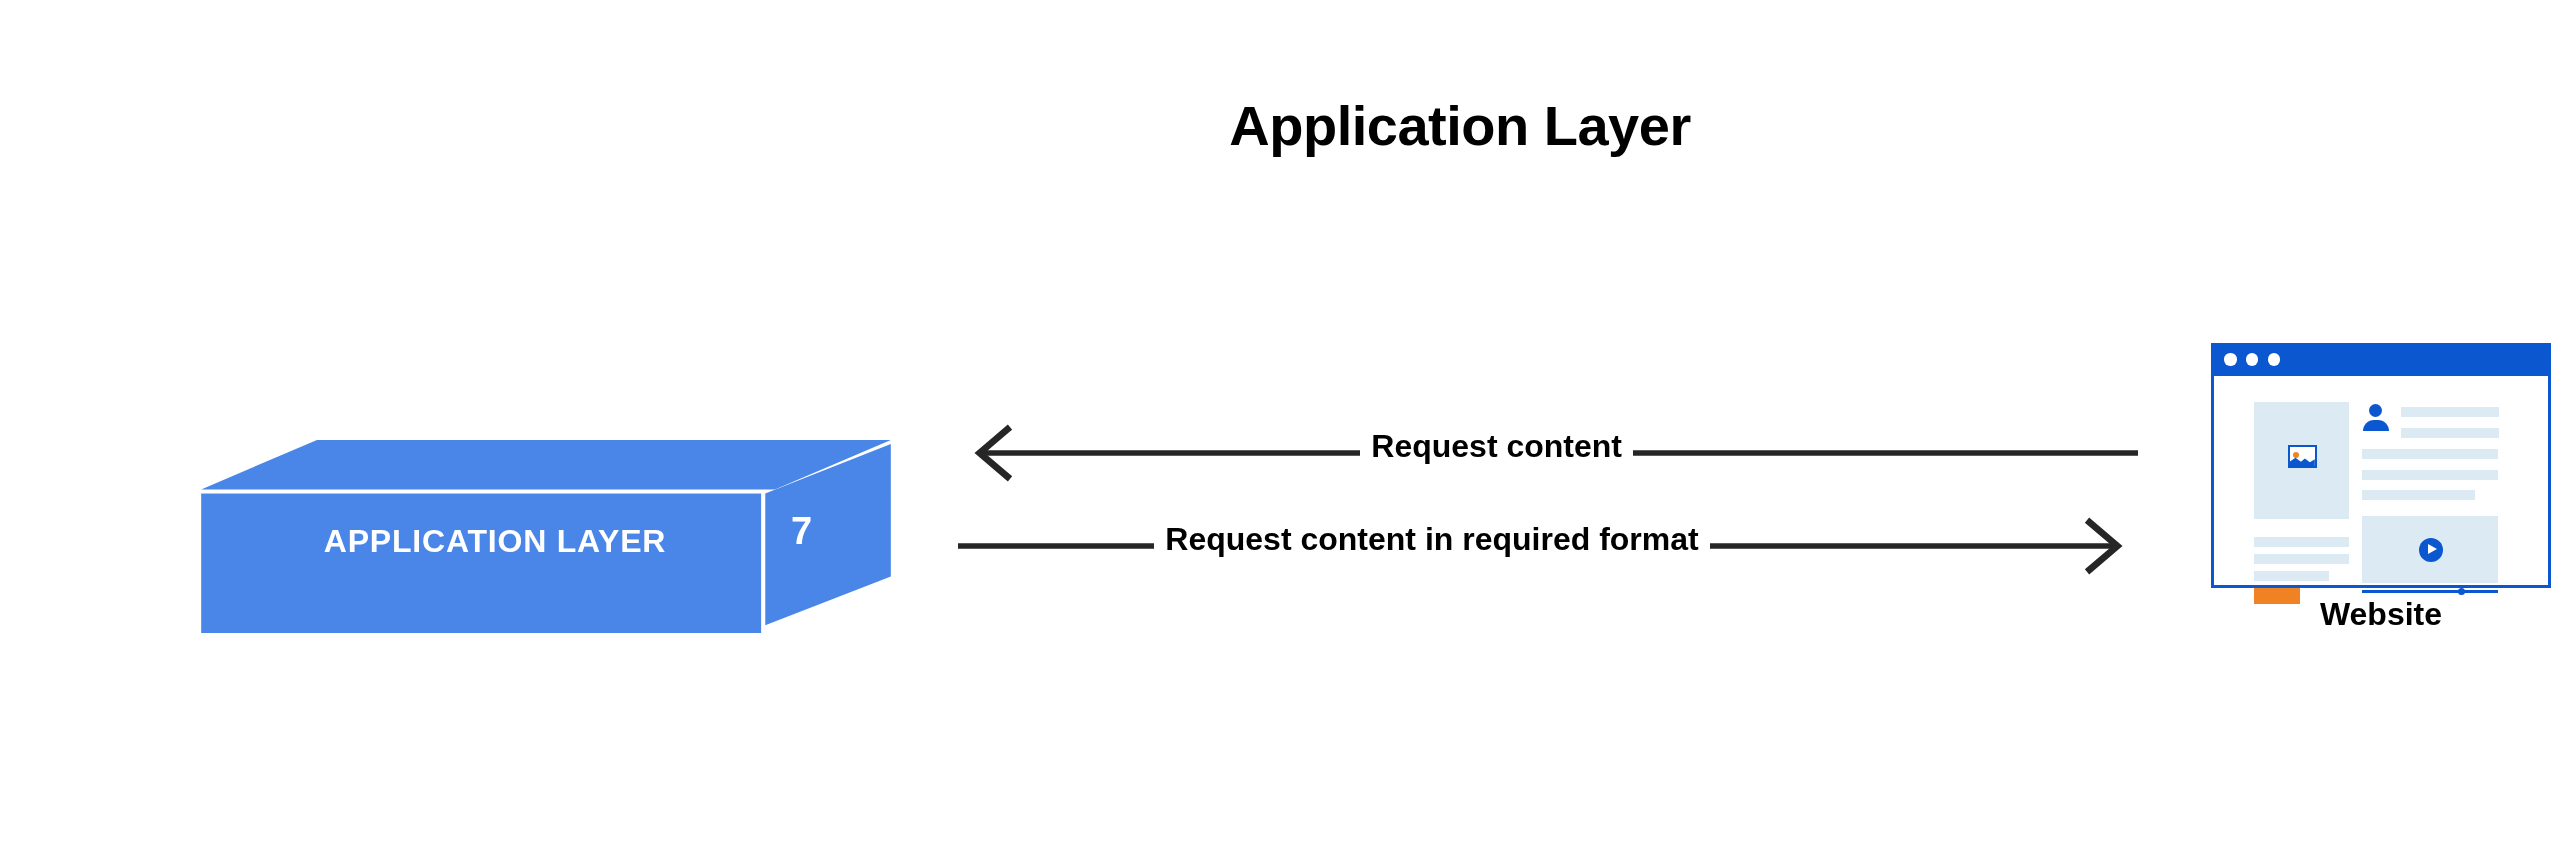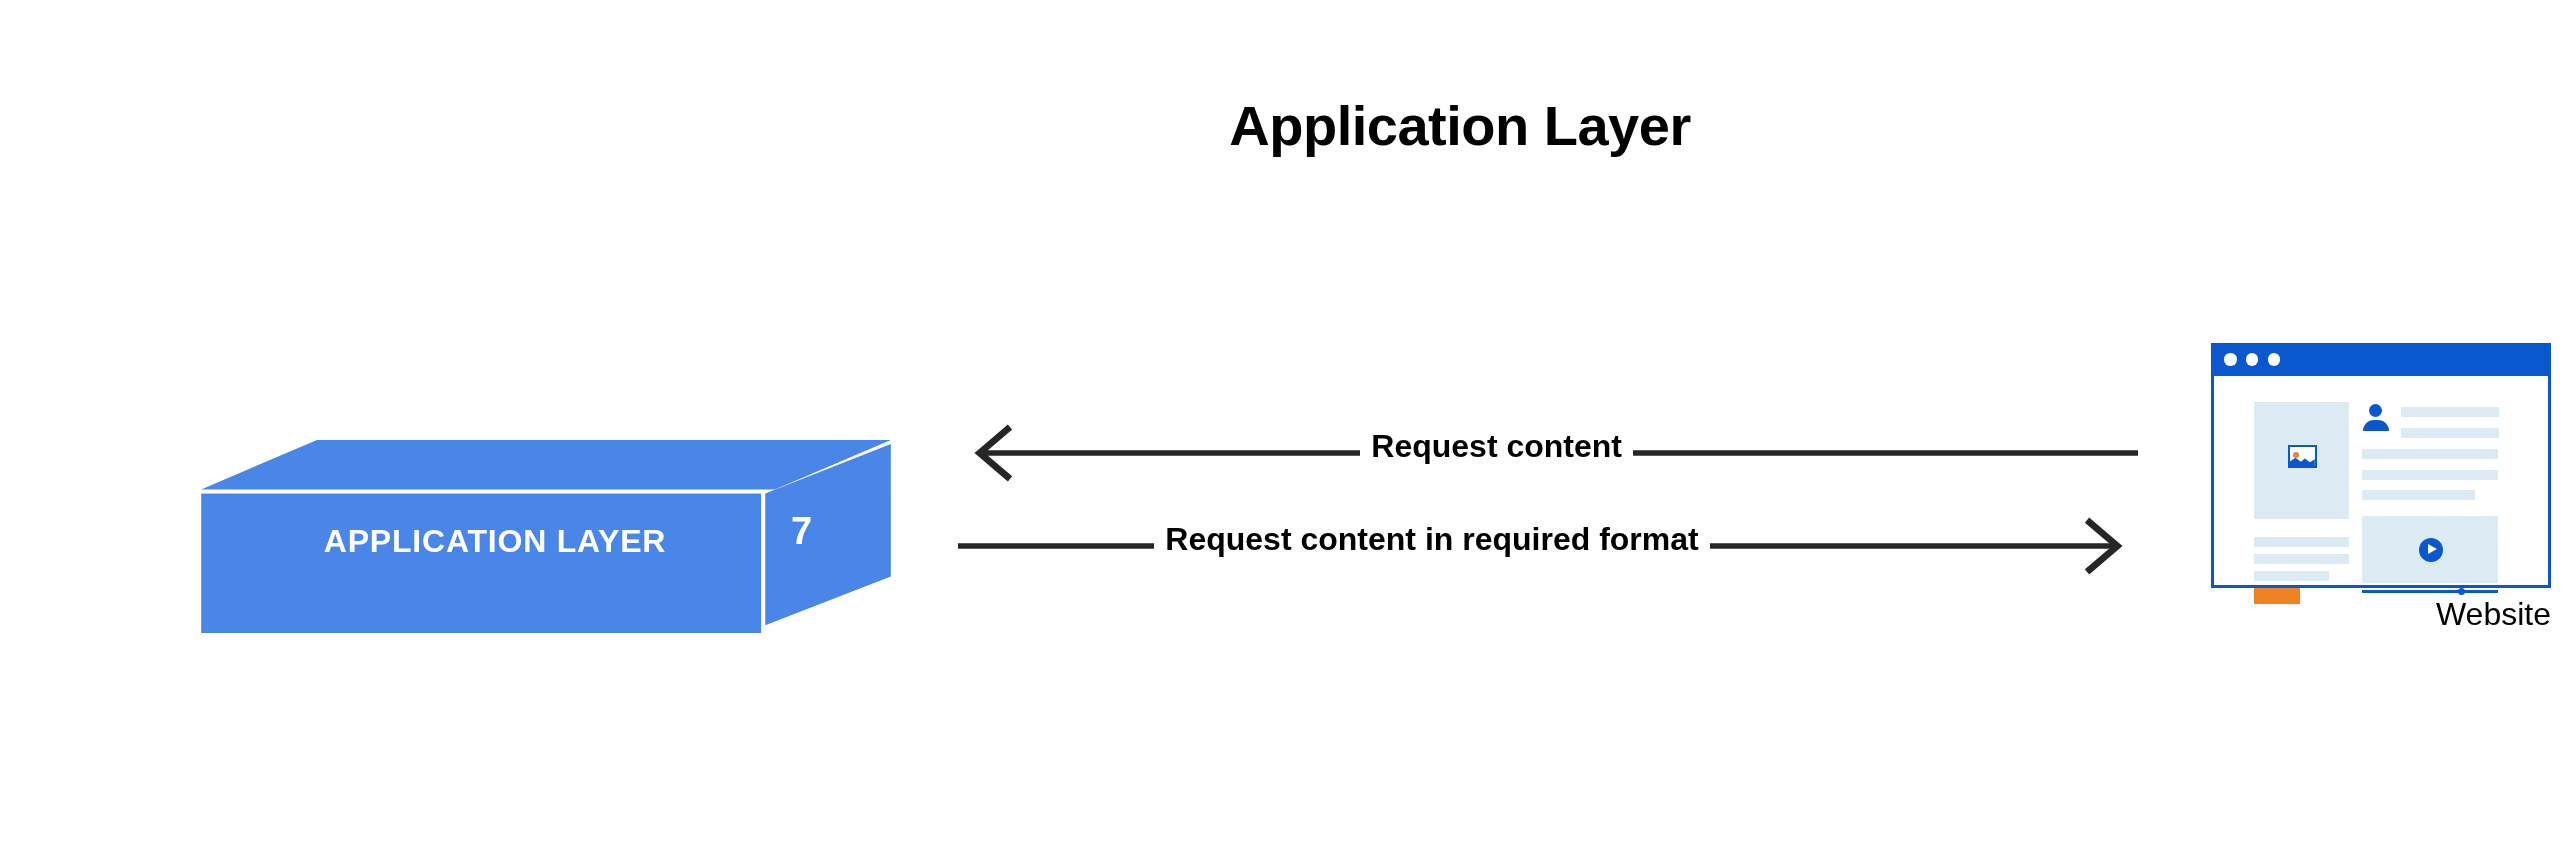--- a/index.html
+++ b/index.html
@@ -223,23 +223,23 @@
     width: 7.2px; height: 7.2px;
     border-radius: 50%;
     background: #0B57D0;
   }
 
   #website-caption {
     position: absolute;
     left: 0;
     top: 255px;
     width: 340px;
-    text-align: right;
+    text-align: center;
     font-size: 32px;
-    font-weight: normal;
+    font-weight: bold;
     color: #000000;
     line-height: 1;
   }
 </style>
 </head>
 <body>
 
 <div id="page-title">Application Layer</div>
 
 <div id="layer-box">

